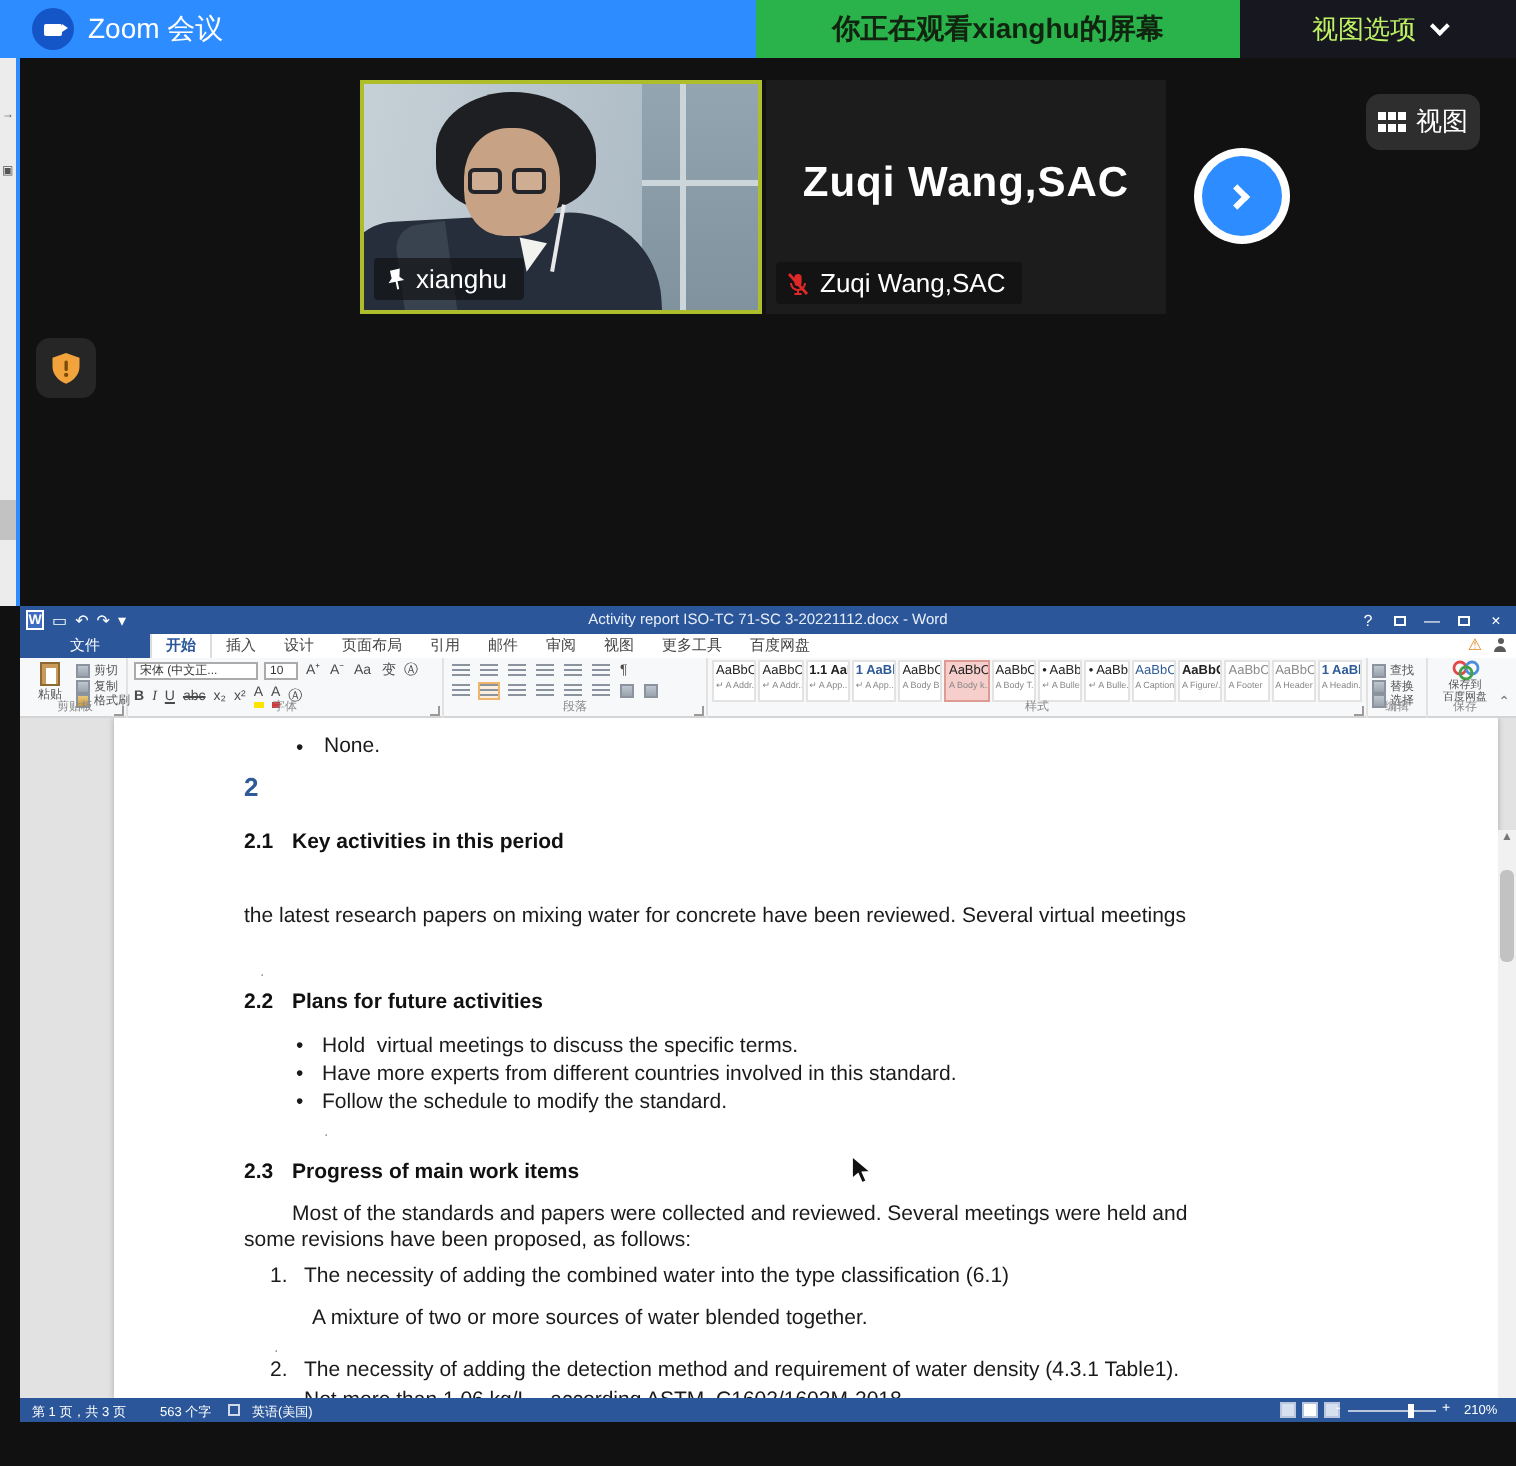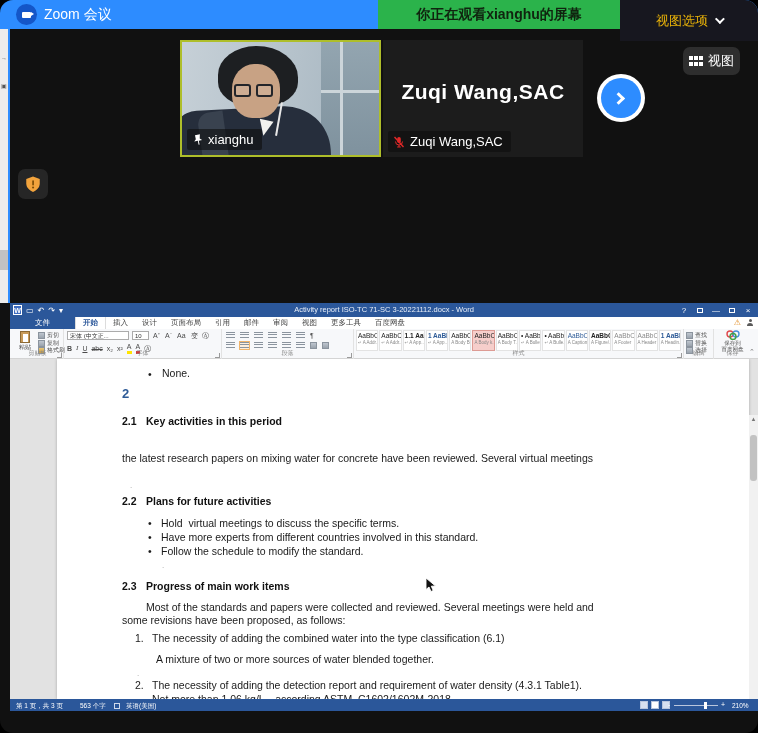--- a/index.html
+++ b/index.html
@@ -1,31 +1,31 @@
 <!DOCTYPE html>
 <html><head>
 <meta charset="utf-8">
 <style>
   * { margin:0; padding:0; box-sizing:border-box; }
   html,body { width:758px; height:733px; background:#000; overflow:hidden;
     font-family:"Liberation Sans", sans-serif; }
-  #app { position:relative; width:758px; height:733px; background:#111; overflow:hidden;border-radius:13px; }
+  #app { position:relative; width:758px; height:733px; background:#111; overflow:hidden; }
 
   
   #topbar { position:absolute; left:0; top:0; width:758px; height:29px; background:#2D8CFF; }
   #zlogo { position:absolute; left:16px; top:4px; width:21px; height:21px; border-radius:50%;
     background:#1456c8; display:flex; align-items:center; justify-content:center; }
   #zlogo .cam { width:9px; height:6px; background:#fff; border-radius:1px; position:relative; }
   #zlogo .cam::after{ content:""; position:absolute; right:-3px; top:0.5px; border-left:3px solid #fff;
     border-top:2.5px solid transparent; border-bottom:2.5px solid transparent; }
   #ztitle { position:absolute; left:44px; top:6px; color:#fff; font-size:14px; }
   #banner { position:absolute; left:378px; top:0; width:242px; height:29px; background:#2BB34B;
     color:#10240f; font-weight:bold; font-size:14px; display:flex; align-items:center; justify-content:center; }
-  #viewopts { position:absolute; left:620px; top:0; width:138px; height:41px; background:#17171f;
-    color:#eab308; font-size:13px; display:flex; align-items:center; justify-content:center; gap:7px; cursor:pointer; }
+  #viewopts { position:absolute; left:620px; top:0; width:138px; height:29px; background:#17171f;
+    color:#bef264; font-size:13px; display:flex; align-items:center; justify-content:center; gap:7px; cursor:pointer; }
   .chev-down { width:7px; height:7px; border-right:2px solid #fff; border-bottom:2px solid #fff;
     transform:rotate(45deg) translateY(-2px); }
 
   
   #lstrip { position:absolute; left:0; top:29px; width:8px; height:274px; background:#ECECEC; }
   #lstrip .mini { position:absolute; left:1px; width:6px; height:6px; color:#555; font-size:6px; line-height:6px; }
   #ltab { position:absolute; left:0; top:221px; width:8px; height:20px; background:#C2C2C2; }
   #bluedge { position:absolute; left:8px; top:29px; width:2px; height:274px; background:#2D8CFF; }
 
   
@@ -478,21 +478,21 @@
 
       <span class="dl" style="left:136px; top:242px;">Most of the standards and papers were collected and reviewed. Several meetings were held and</span>
       <span class="dl" style="left:112px; top:255px;">some revisions have been proposed, as follows:</span>
 
       <span class="dl" style="left:125px; top:273px;">1.</span>
       <span class="dl" style="left:142px; top:273px;">The necessity of adding the combined water into the type classification (6.1)</span>
       <span class="dl" style="left:146px; top:294px;">A mixture of two or more sources of water blended together.</span>
       <span class="dl dmark" style="left:127px; top:310px;">.</span>
 
       <span class="dl" style="left:125px; top:320px;">2.</span>
-      <span class="dl" style="left:142px; top:320px;">The necessity of adding the detection report and requirement of water density (4.3.1 Table1).</span>
+      <span class="dl" style="left:142px; top:320px;">The necessity of adding the detection method and requirement of water density (4.3.1 Table1).</span>
       <span class="dl" style="left:142px; top:334px;">Not more than 1.06 kg/L，according ASTM  C1602/1602M-2018.</span>
 
       <svg id="cursor" width="12" height="16" viewBox="0 0 12 16">
         <path d="M1,1 L1,12.5 L4,10 L6,14.5 L8.2,13.5 L6.3,9.2 L10.5,9 Z" fill="#111" stroke="#fff" stroke-width="0.9"></path>
       </svg>
 
       <div id="vscroll">
         <div id="vsup">▲</div>
         <div id="vsthumb"></div>
       </div>

